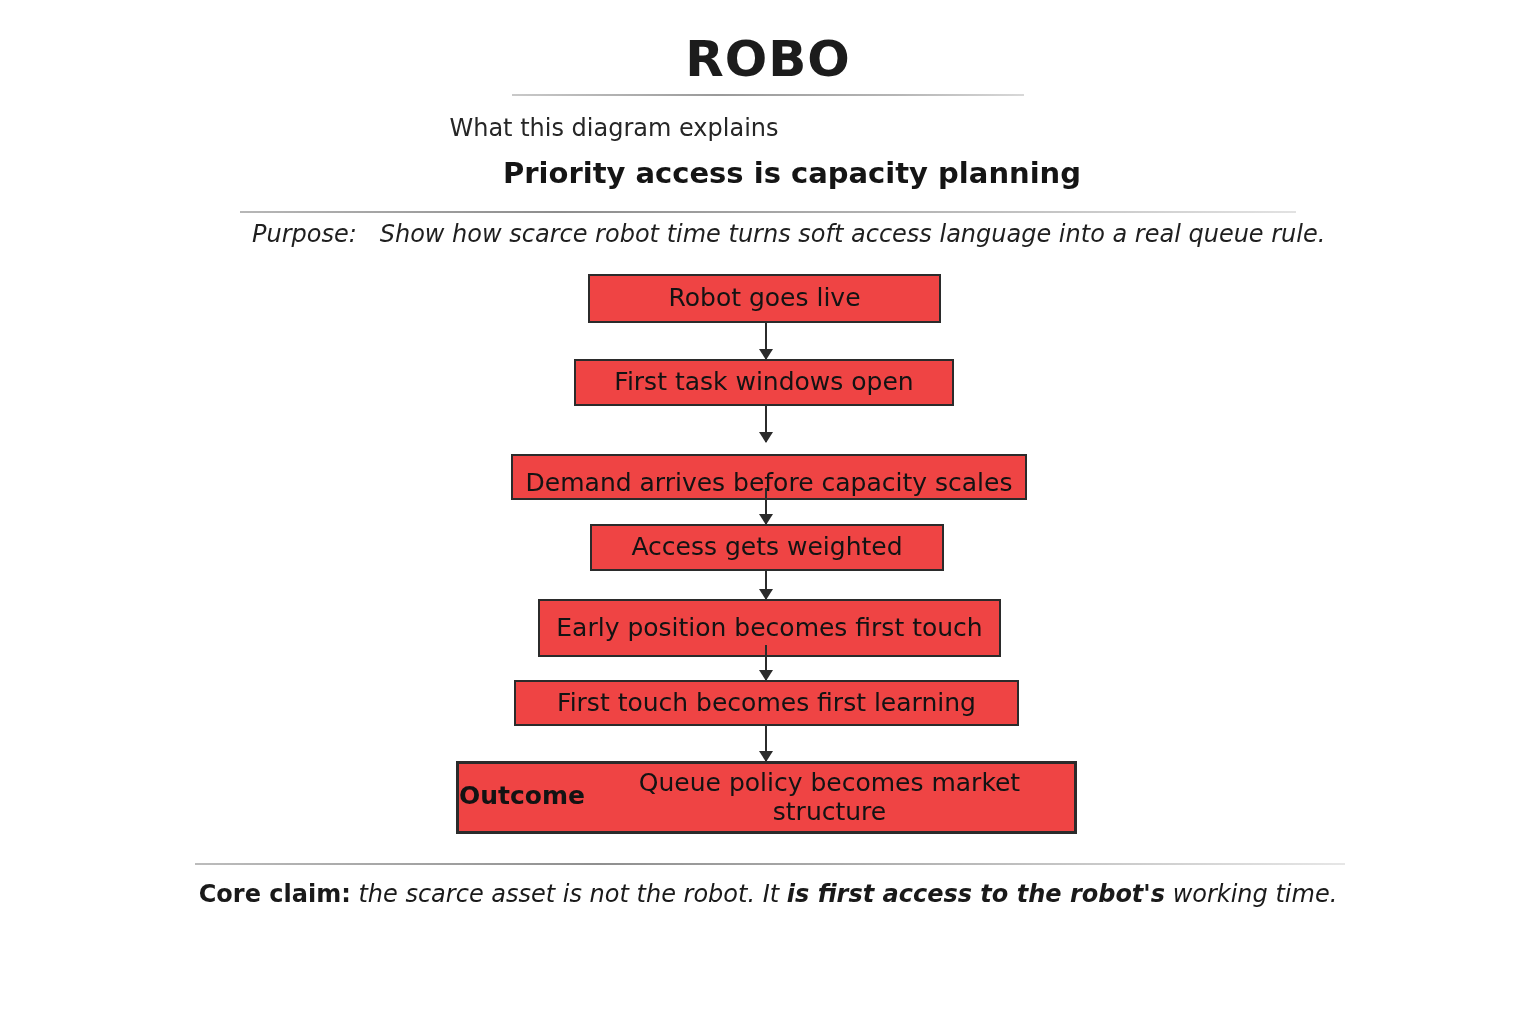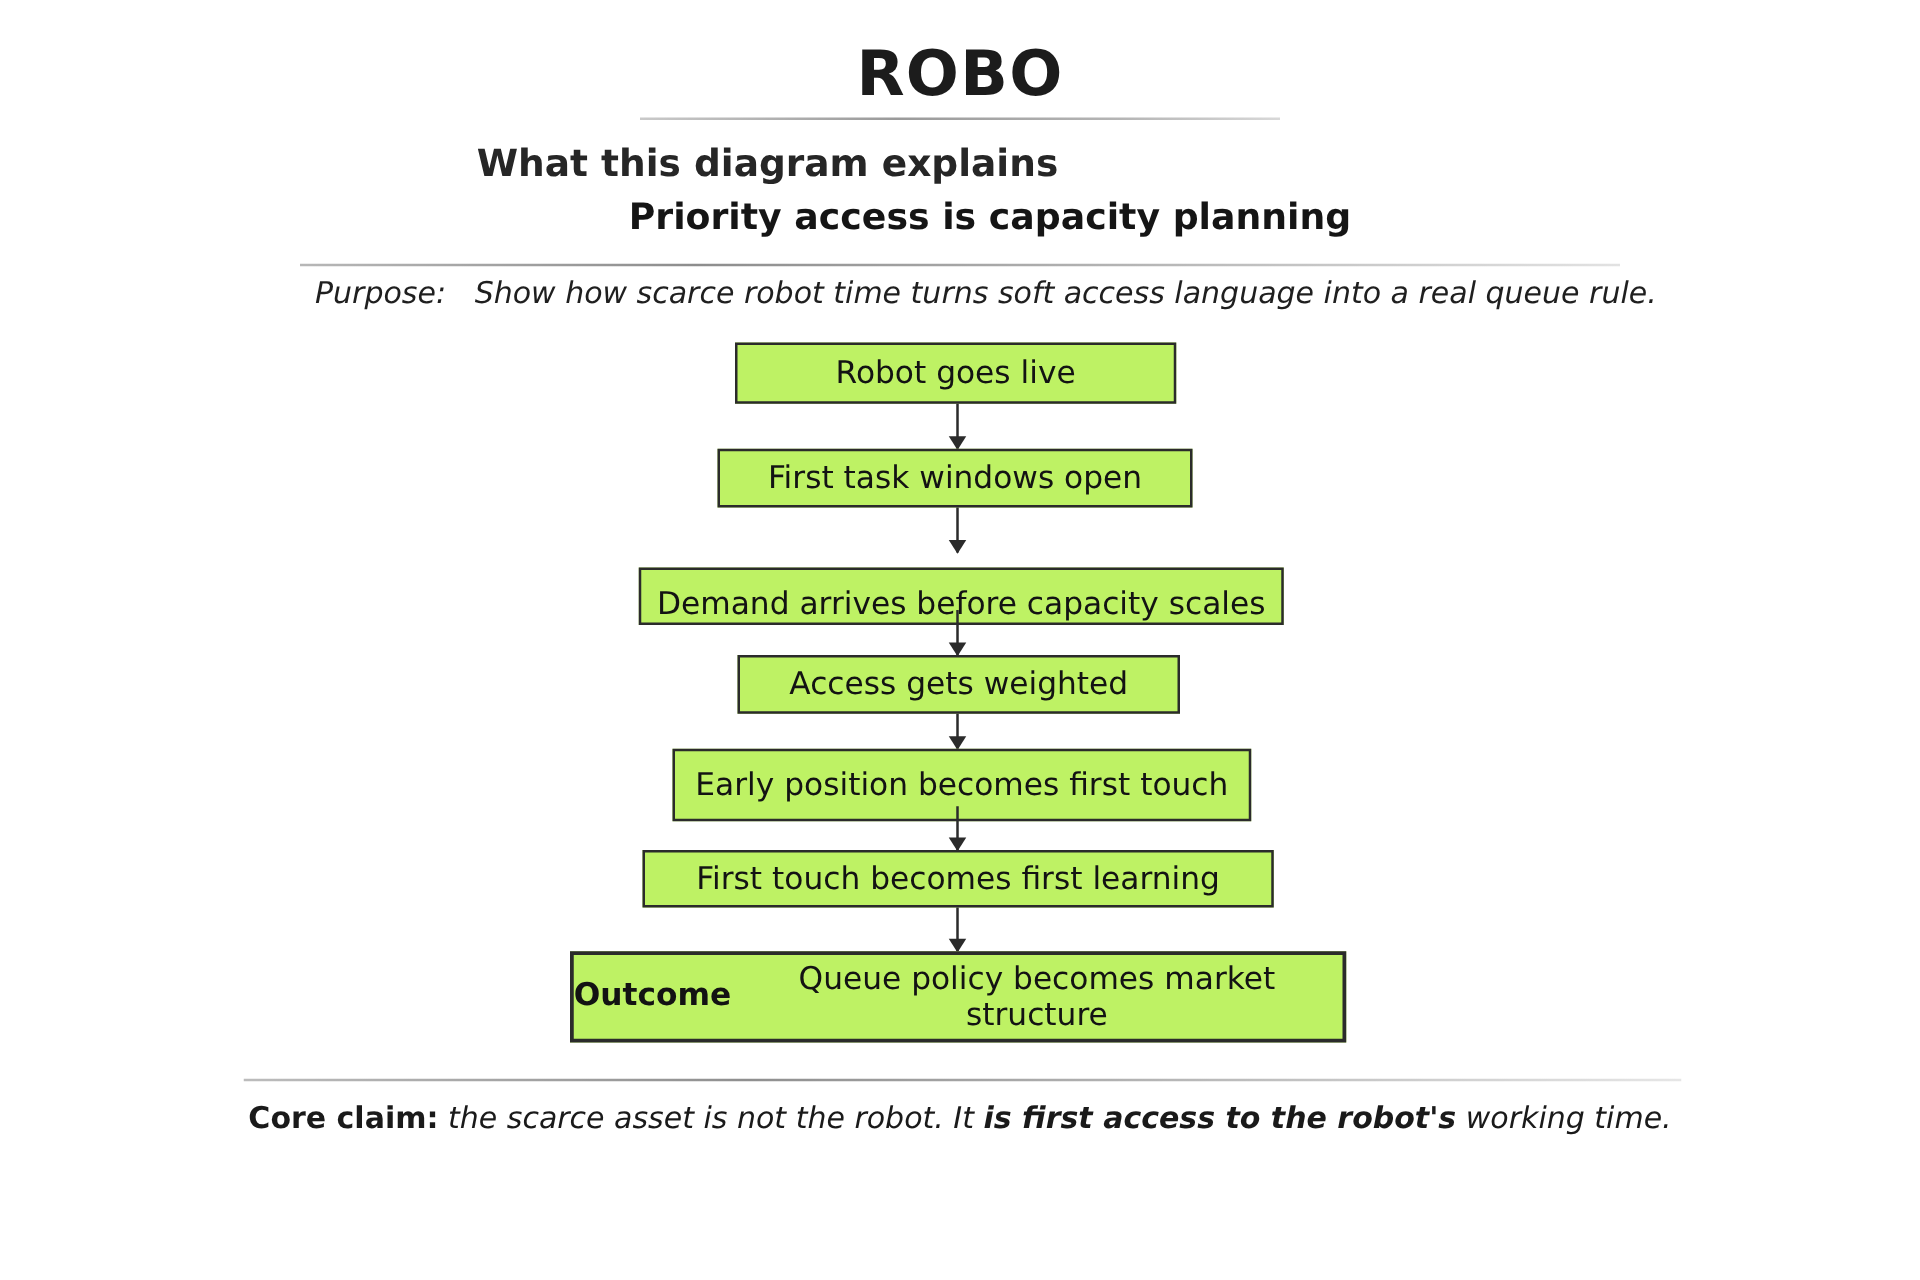--- a/index.html
+++ b/index.html
@@ -36,22 +36,22 @@
     width: 512px;
     height: 2px;
     background: linear-gradient(to right, #c9c9c9, #9a9a9a 40%, #b5b5b5 75%, #d8d8d8);
   }
   .subtitle {
     position: absolute;
     left: 0;
     top: 114px;
     width: 1228px;
     text-align: center;
-    font-size: 30px;
-    font-weight: bold;
+    font-size: 24px;
+    font-weight: normal;
     color: #262626;
   }
   .subtitle-strong {
     position: absolute;
     left: 0;
     top: 156px;
     width: 1536px;
     text-align: center;
     font-size: 29px;
     font-weight: bold;
@@ -79,21 +79,21 @@
   }
   .purpose .lbl { font-style: italic; }
 
   
   .flow { position: absolute; left: 0; top: 0; width: 1536px; height: 1024px; }
 
   .node {
     position: absolute;
     box-sizing: border-box;
     border: 2px solid #2b2b2b;
-    background: #bef264;
+    background: #ef4444;
     display: flex;
     align-items: center;
     justify-content: center;
     text-align: center;
     font-size: 25px;
     color: #131313;
     line-height: 1.15;
   }
   .node.outcome {
     border-width: 3px;

